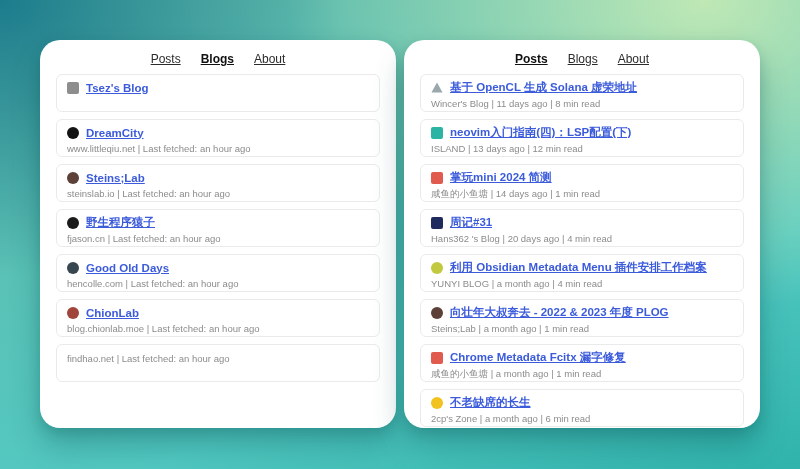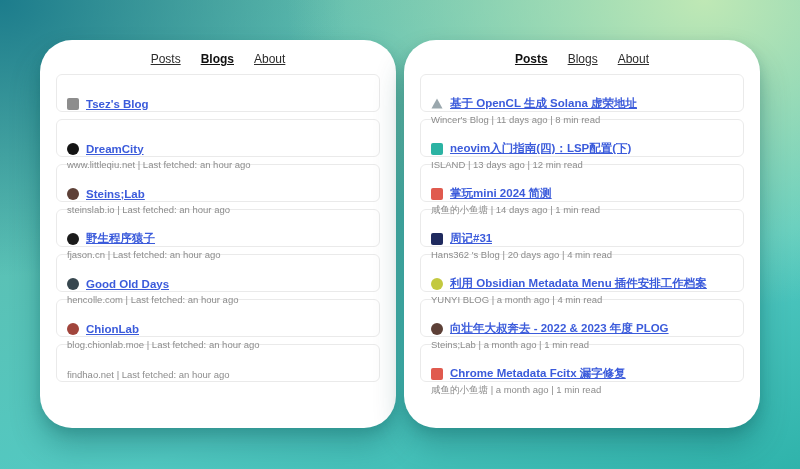--- a/index.html
+++ b/index.html
@@ -11,21 +11,21 @@
       radial-gradient(70% 95% at 0% 0%, #1c7c8c 0%, rgba(28,124,140,0) 62%),
       linear-gradient(160deg, #63b9a8 0%, #52c9c2 68%, #2fb3ab 100%);
     position: relative;
   }
   .card {
     position: absolute;
     top: 40px;
     width: 356px;
     height: 388px;
     background: #ffffff;
-    border-radius: 32px;
+    border-radius: 20px;
     box-shadow: 0 18px 30px rgba(8, 75, 80, 0.30), 0 5px 12px rgba(8, 75, 80, 0.18);
     padding: 8px 16px 8px;
     overflow: hidden;
   }
   .card.left  { left: 40px; }
   .card.right { left: 404px; }
   .topnav {
     display: flex;
     justify-content: center;
     gap: 20px;
@@ -36,21 +36,21 @@
     font-weight: 500;
     color: #2b2b2b;
     text-decoration: underline;
     cursor: pointer;
   }
   .navlink.active { font-weight: 800; color: #111; }
   .item {
     border: 1px solid #eaeaea;
     border-radius: 6px;
     background: #fff;
-    padding: 21px 10px 4px;
+    padding: 5px 10px 4px;
     margin-bottom: 7px;
     height: 38px;
   }
   .trow {
     display: flex;
     align-items: center;
     gap: 7px;
     height: 15px;
   }
   .fav {
@@ -185,13 +185,20 @@
       </div>
     <div class="meta">Steins;Lab | a month ago | 1 min read</div>
   </div>
   <div class="item">
     <div class="trow">
         <span class="fav square" style="background-color: rgb(224, 90, 78);"></span>
         <a class="tlink">Chrome Metadata Fcitx 漏字修复</a>
       </div>
     <div class="meta">咸鱼的小鱼塘 | a month ago | 1 min read</div>
   </div>
+  <div class="item">
+    <div class="trow">
+        <span class="fav circle" style="background-color: rgb(242, 194, 31);"></span>
+        <a class="tlink">不老缺席的长生</a>
+      </div>
+    <div class="meta">2cp's Zone | a month ago | 6 min read</div>
+  </div>
 </div>
 
 </body></html>

